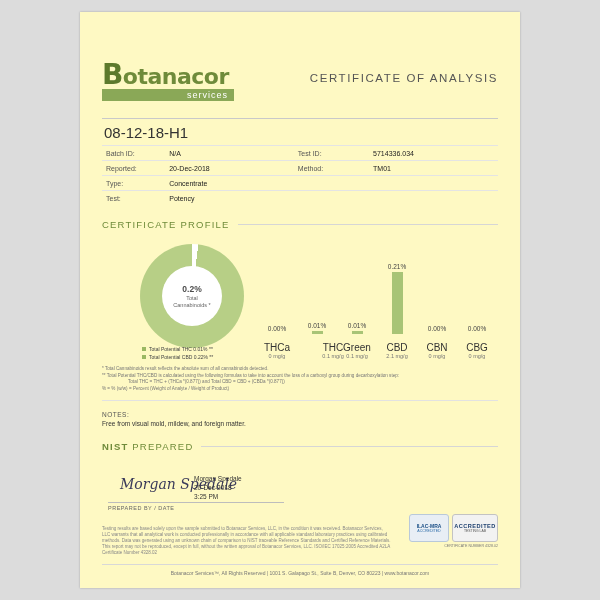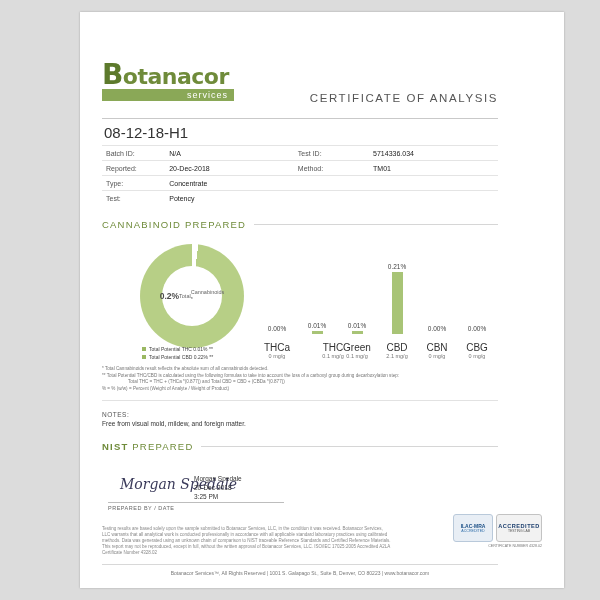--- a/index.html
+++ b/index.html
@@ -4,43 +4,43 @@
 <style>
   html,body{margin:0;padding:0;}
   body{
     width:600px;height:600px;
     background:#dcdcdc;
     font-family:"Liberation Sans", sans-serif;
     overflow:hidden;
   }
   .page{
     position:absolute;left:80px;top:12px;
-    width:484px;height:576px;
-    background:#ffffff;
+    width:440px;height:576px;
+    background:#fef9c3;
     box-shadow:0 0 2px rgba(0,0,0,.25);
     overflow:hidden;
   }
   .inner{position:absolute;left:22px;top:0;width:396px;}
 
   
   .header{position:relative;height:58px;margin-top:48px;}
   .logo{position:absolute;left:0;top:4px;}
   .logo-main{
     font-family:"DejaVu Sans", sans-serif;
     font-size:22px;font-weight:bold;color:#6f8b3a;letter-spacing:-0.5px;
     line-height:22px;
   }
   .logo-main .bigB{font-size:28px;color:#5d7a2c;}
   .logo-sub{
     font-size:9px;color:#ffffff;background:#8aa857;
     text-align:right;padding:1px 6px 1px 4px;margin-top:1px;
     letter-spacing:1px;width:122px;
   }
   .coa-title{
-    position:absolute;right:0;top:32px;
+    position:absolute;right:0;top:12px;
     font-size:11.5px;color:#555;letter-spacing:1.6px;
   }
   .rule{height:1px;background:#c9c9c9;}
   .rule-thin{height:1px;background:#e2e2e2;}
 
   
   .sample-id{
     font-size:15px;color:#333;padding:5px 0 4px 2px;font-weight:normal;
   }
 
@@ -68,21 +68,21 @@
   
   .chart-wrap{position:relative;height:118px;margin-top:12px;}
 
   
   .donut{
     position:absolute;left:38px;top:2px;width:104px;height:104px;border-radius:50%;
     background:conic-gradient(#ffffff 0deg 7deg,#b7cf86 7deg 360deg);
   }
   .donut .hole{
     position:absolute;left:22px;top:22px;width:60px;height:60px;border-radius:50%;
-    background:#fff;display:flex;flex-direction:row;align-items:center;justify-content:center;
+    background:#fff;display:flex;flex-direction:column;align-items:center;justify-content:center;
   }
   .donut .hole .p{font-size:8.5px;color:#4c4c4c;font-weight:bold;line-height:10px;}
   .donut .hole .c1{font-size:5.5px;color:#666;line-height:7px;margin-top:1px;}
   .donut .hole .c2{font-size:5.5px;color:#666;line-height:7px;}
 
   
   .bars{position:absolute;left:160px;top:0;width:236px;height:118px;}
   .bar-col{
     position:absolute;bottom:26px;width:30px;text-align:center;
   }
@@ -193,21 +193,21 @@
       <tr>
         <td class="lbl">Test:</td>
         <td class="val">Potency</td>
         <td class="lbl2"></td>
         <td class="val"></td>
       </tr>
     </tbody>
       </table>
 
     <div class="section">
-      <div class="t">CANNABINOID PREPARED</div>
+      <div class="t">CERTIFICATE PROFILE</div>
       <div class="line"></div>
     </div>
 
     <div class="chart-wrap">
       <div class="donut">
         <div class="hole">
           <div class="p">0.2%</div>
           <div class="c1">Total</div>
           <div class="c2">Cannabinoids *</div>
         </div>

